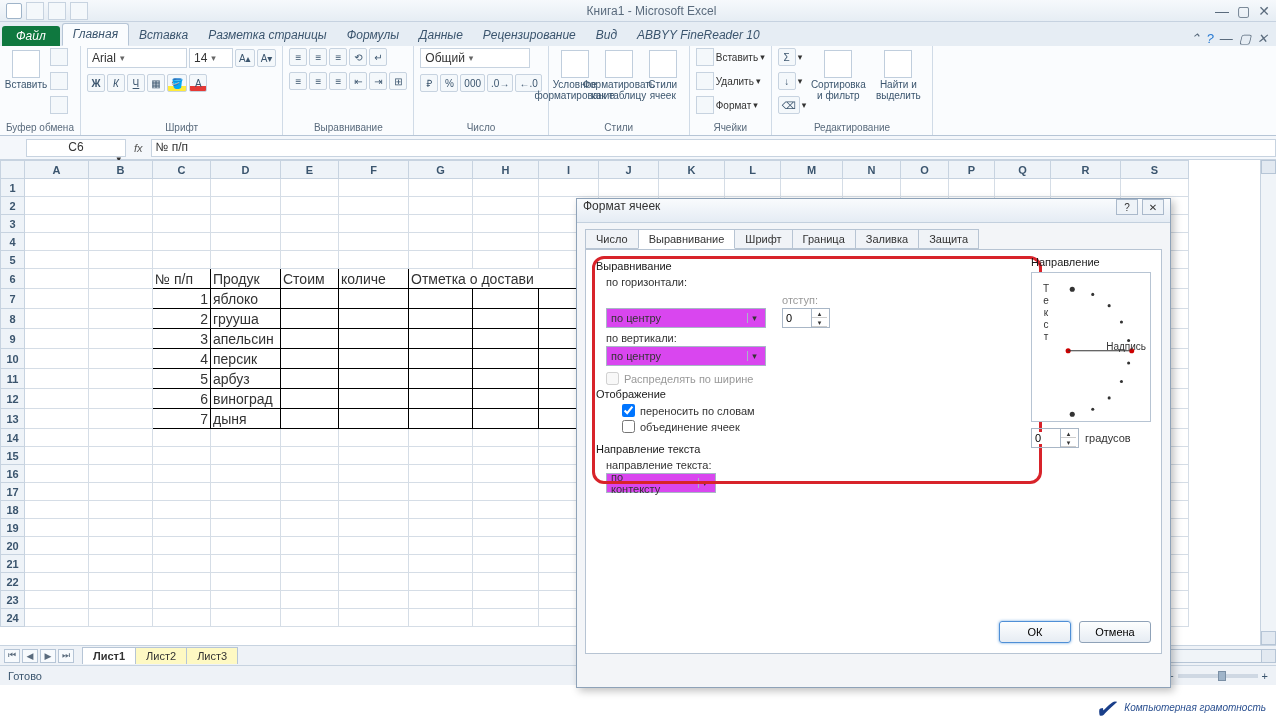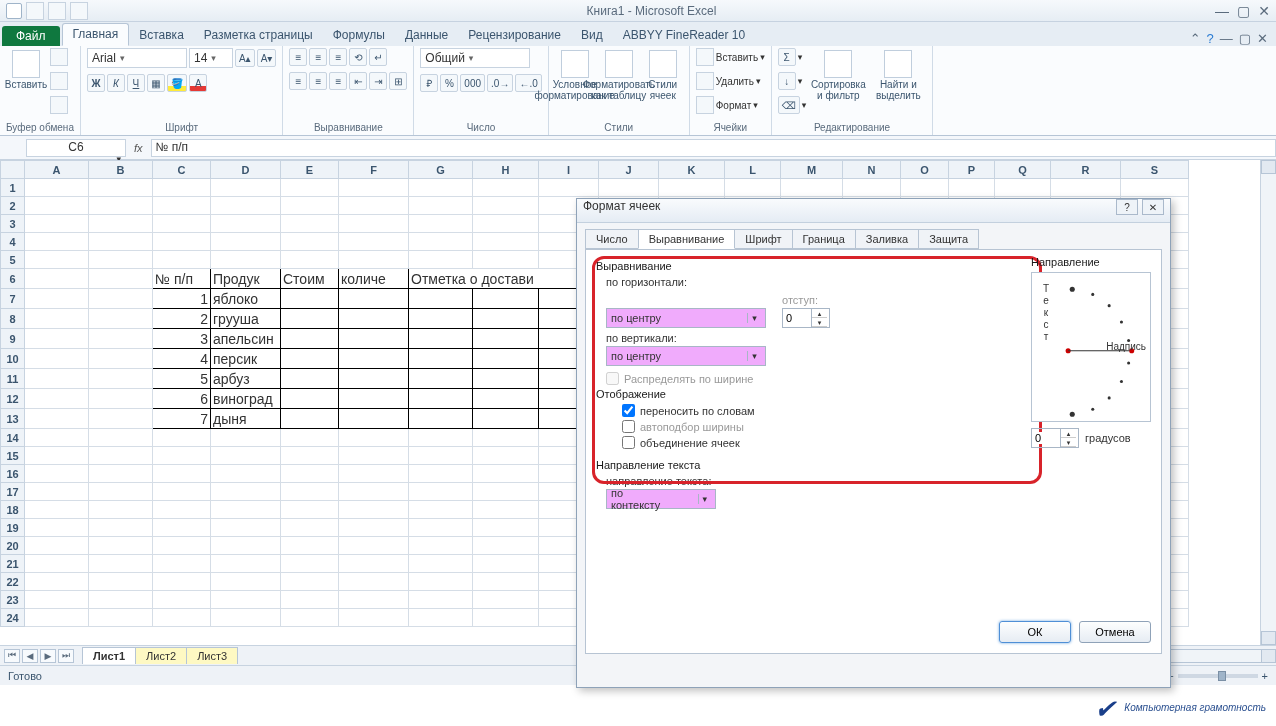--- a/index.html
+++ b/index.html
@@ -7,21 +7,21 @@
 
   
   .titlebar { height: 22px; background: linear-gradient(#f6f9fc,#e6edf4); border-bottom: 1px solid #c6d2e0; display: flex; align-items: center; padding: 8px 6px; }
   .titlebar .qat { display:flex; gap:4px; align-items:center;}
   .titlebar .qat .ico { width:16px;height:16px;background:#fff;border:1px solid #9fb4c9;border-radius:2px;}
   .title-text { flex:1; text-align:center; color:#5a6b7d; font-size:12px;}
   .win-controls { display:flex; gap:8px; color:#5a6b7d; font-size:14px;}
   .win-controls span{cursor:pointer;}
 
   
-  .ribbon-tabs { height:24px; display:flex; align-items:flex-end; padding-left:2px; background:#e6edf4;}
+  .ribbon-tabs { height:24px; display:flex; align-items:flex-end; padding-left:2px; background:#e6edf4;font-style:italic;}
   .file-tab { background:#0f783f; color:#fff; padding:3px 14px; border-top-left-radius:3px;border-top-right-radius:3px; margin-right:2px; font-size:12px;}
   .tab { padding:3px 10px 4px; font-size:12px; color:#3b556e; cursor:pointer;}
   .tab.active { background:#fafcfe; border:1px solid #b6c5d6; border-bottom:1px solid #fafcfe; border-top-left-radius:3px;border-top-right-radius:3px;}
   .ribbon-tabs .right { margin-left:auto; display:flex; gap:6px; padding-right:8px; color:#5a6b7d;}
   .ribbon-tabs .right span{font-size:13px;}
 
   
   .ribbon { height:90px; background:#fafcfe; border-bottom:1px solid #b6c5d6; display:flex; }
   .group { border-right:1px solid #d0dbe7; padding:2px 6px 0; display:flex; flex-direction:column; justify-content:space-between;}
   .group-label { text-align:center; color:#5a6b7d; font-size:10px; padding-bottom:2px;}
@@ -83,21 +83,21 @@
   .dlg-title{height:24px;background:linear-gradient(#f9fbfd,#e5ecf4);border-bottom:1px solid #c3d0de;display:flex;align-items:flex-start;padding:0 6px;font-size:12px;}
   .dlg-title .r{margin-left:auto;display:flex;gap:4px;}
   .dlg-title .r span{width:22px;height:16px;border:1px solid #aab9cb;background:#eef3f8;display:flex;align-items:center;justify-content:center;font-size:10px;}
   .dlg-tabs{display:flex;padding:6px 8px 0;}
   .dtab{padding:3px 10px;border:1px solid #b7c4d3;background:#f0f3f7;font-size:11px;margin-right:-1px;}
   .dtab.active{background:#fff;border-bottom:1px solid #fff;position:relative;z-index:2;}
   .dlg-body{background:#fff;margin:0 8px 8px;border:1px solid #b7c4d3;height:405px;padding:10px;position:relative;}
   .highlight-box{position:absolute;left:6px;top:6px;width:450px;height:228px;border:3px solid #d8232a;border-radius:12px;pointer-events:none;}
   .fieldset-label{font-size:11px;color:#1a1a1a;margin-bottom:4px;}
   .sub-label{font-size:11px;margin:4px 0 2px;}
-  .dlg-combo{width:160px;height:20px;border:1px solid #a8b6c6;background:#f0abfc;display:flex;align-items:center;padding:0 4px;font-size:11px;gap:25px;}
+  .dlg-combo{width:160px;height:20px;border:1px solid #a8b6c6;background:#d946ef;display:flex;align-items:center;padding:0 4px;font-size:11px;gap:25px;}
   .dlg-combo .arr{margin-left:auto;width:14px;text-align:center;border-left:1px solid #a8b6c6;font-size:9px;}
   .chk{display:flex;align-items:center;gap:5px;font-size:11px;margin:3px 0;}
   .chk input{width:13px;height:13px;}
   .dlg-buttons{position:absolute;right:10px;bottom:10px;display:flex;gap:8px;margin-top:44px;}
   .dlg-btn{min-width:72px;height:22px;border:1px solid #8fa2b8;background:linear-gradient(#fdfefe,#e6ecf3);border-radius:3px;font-size:11px;}
   .dlg-btn.primary{border:1px solid #4f8fd6;box-shadow:0 0 3px #6fa7e0;}
 
   .orientation-panel{position:absolute;right:10px;top:6px;width:120px;}
   .orient-box{border:1px solid #b7c4d3;height:150px;background:#fff;position:relative;margin-top:4px;}
   .orient-vert{position:absolute;left:6px;top:10px;width:16px;font-size:10px;text-align:center;line-height:1.2;}
@@ -961,24 +961,20 @@
           <input type="checkbox" disabled="" style="">
           <span>Распределять по ширине</span>
         </label>
     </div>
 
     <div class="fieldset-label" style="">Отображение</div>
     <div style="padding-left:26px">
       <label class="chk">
           <input type="checkbox" checked="" style="">
           <span>переносить по словам</span>
-        </label>
-      <label class="chk" style="color:#999">
-          <input type="checkbox" style="">
-          <span>автоподбор ширины</span>
         </label>
       <label class="chk">
           <input type="checkbox" style="">
           <span>объединение ячеек</span>
         </label>
     </div>
 
     <div class="fieldset-label" style="margin-top:10px">Направление текста</div>
     <div style="padding-left:10px">
       <div class="sub-label">направление текста:</div>

